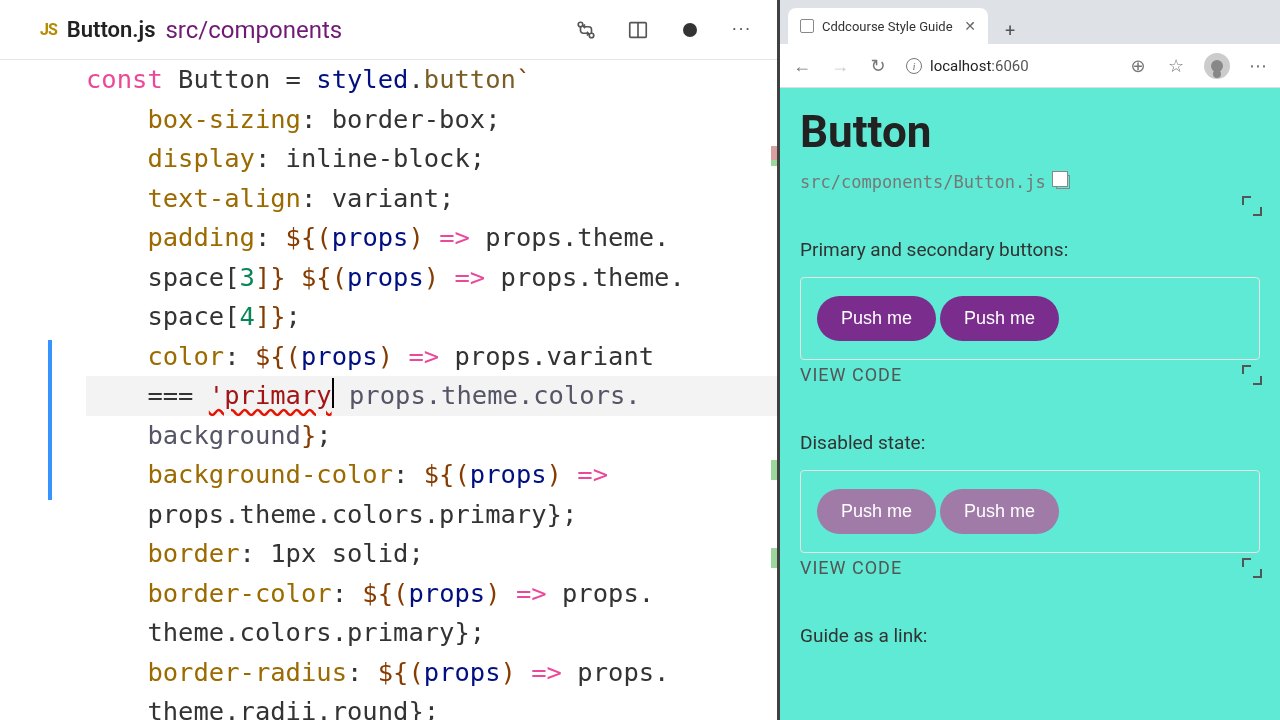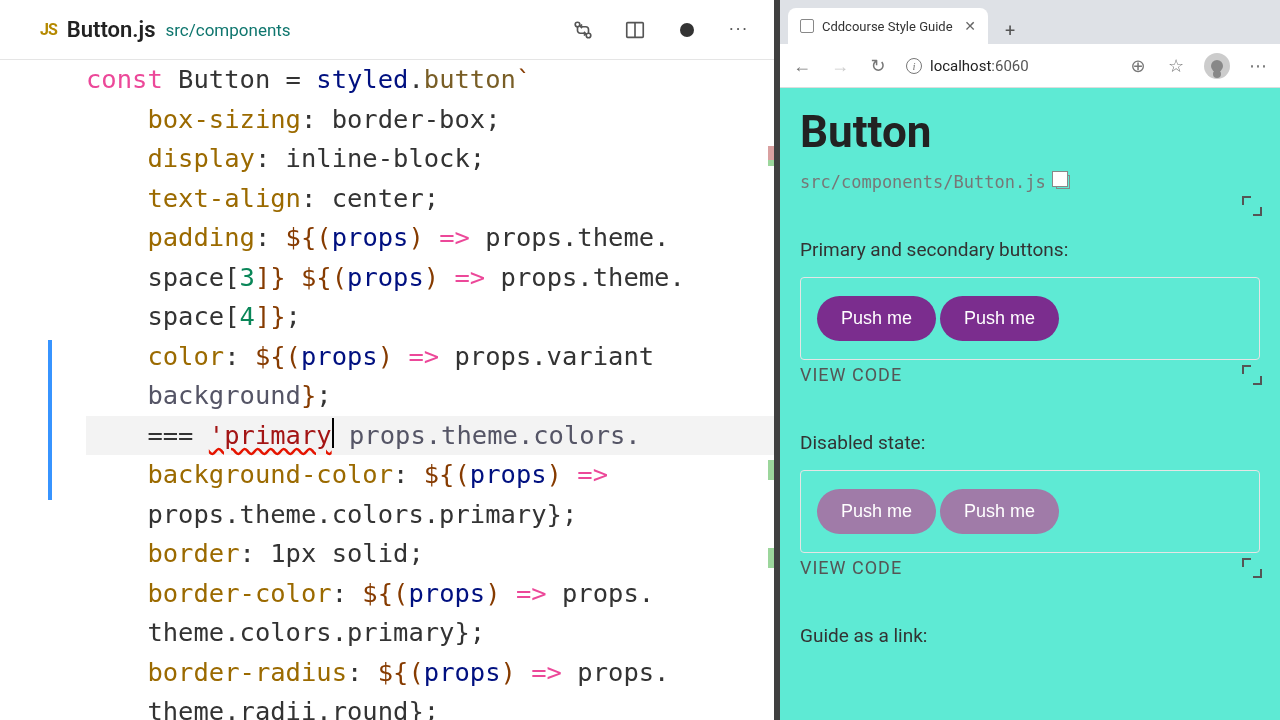--- a/index.html
+++ b/index.html
@@ -1,24 +1,24 @@
 <!DOCTYPE html>
 <html><head>
 <meta charset="utf-8">
 <style>
   * { box-sizing: border-box; margin: 0; padding: 0; }
   html, body { width: 1280px; height: 720px; overflow: hidden; font-family: -apple-system, BlinkMacSystemFont, "Segoe UI", Roboto, sans-serif; }
   body { display: flex; }
 
   
-  .editor-pane { width: 780px; height: 100%; border-right: 6px solid #404040; display: flex; flex-direction: column; background: #fff; position: relative; }
+  .editor-pane { width: 780px; height: 100%; border-right: 3px solid #404040; display: flex; flex-direction: column; background: #fff; position: relative; }
   .editor-tabbar { height: 60px; display: flex; align-items: center; padding: 0 16px 0 40px; border-bottom: 1px solid #e5e5e5; }
   .jsbox { display:inline-block; font-weight:700; color:#b58900; font-size:16px; letter-spacing:-1px;}
   .tab-filename { font-size: 22px; font-weight: 600; color: #222; margin-right: 10px; }
-  .tab-path { font-size: 17px; color: #0f766e; }
+  .tab-path { font-size: 24px; color: #701a75; }
   .tab-spacer { flex: 1; }
   .tab-actions { display: flex; align-items: center; gap: 30px; padding-right: 8px; }
   .icon { width: 22px; height: 22px; display: inline-flex; align-items: center; justify-content: center; color: #555; }
   .dot { width: 14px; height: 14px; background: #333; border-radius: 50%; }
   .more-dots { letter-spacing: 2px; font-size: 18px; color:#555; }
 
   .code-area { flex: 1; overflow: hidden; font-family: "Menlo","Consolas",monospace; font-size: 25.5px; line-height: 39.5px; padding: 0 0 0 86px; position: relative; color:#333; }
   .code-area .gutter-cursor { position:absolute; left:48px; top:280px; width:4px; height:160px; background:#3794ff; }
   .code-line { white-space: pre; }
   .hl-line { background: #f3f3f3; display:inline-block; width:100%; }
@@ -103,27 +103,27 @@
         </span>
       <span class="icon more-dots">···</span>
     </div>
   </div>
 
   <div class="code-area">
     <div class="gutter-cursor"></div>
 <div class="code-line"><span class="tok-const">const</span><span> Button </span><span>=</span><span class="tok-name"> styled</span><span>.</span><span class="tok-func" style="color:#795e26">button</span><span class="tok-brown">`</span></div>
 <div class="code-line"><span class="tok-prop">    box-sizing</span><span>: border-box;</span></div>
 <div class="code-line"><span class="tok-prop">    display</span><span>: inline-block;</span></div>
-<div class="code-line"><span class="tok-prop">    text-align</span><span>: center;</span></div>
+<div class="code-line"><span class="tok-prop">    text-align</span><span>: variant;</span></div>
 <div class="code-line"><span class="tok-prop">    padding</span><span>: </span><span class="tok-brown">${(</span><span class="tok-name">props</span><span class="tok-brown">) </span><span class="tok-const">=&gt;</span><span> props.theme.</span></div>
 <div class="code-line"><span>    space[</span><span style="color:#098658">3</span><span class="tok-brown">]}</span><span class="tok-brown"> ${(</span><span class="tok-name">props</span><span class="tok-brown">) </span><span class="tok-const">=&gt;</span><span> props.theme.</span></div>
 <div class="code-line"><span>    space[</span><span style="color:#098658">4</span><span class="tok-brown">]}</span><span>;</span></div>
 <div class="code-line"><span class="tok-prop">    color</span><span>: </span><span class="tok-brown">${(</span><span class="tok-name">props</span><span class="tok-brown">) </span><span class="tok-const">=&gt;</span><span> props.variant </span></div>
+<div class="code-line hl-line"><span>    === </span><span class="tok-str squiggle">'primary</span><span class="cursor-bar"></span><span class="tok-dim"> props.theme.colors.</span></div>
 <div class="code-line"><span class="tok-dim">    background</span><span class="tok-brown">}</span><span>;</span></div>
-<div class="code-line hl-line"><span>    === </span><span class="tok-str squiggle">'primary</span><span class="cursor-bar"></span><span class="tok-dim"> props.theme.colors.</span></div>
 <div class="code-line"><span class="tok-prop">    background-color</span><span>: </span><span class="tok-brown">${(</span><span class="tok-name">props</span><span class="tok-brown">) </span><span class="tok-const">=&gt;</span></div>
 <div class="code-line"><span>    props.theme.colors.primary}</span><span>;</span></div>
 <div class="code-line"><span class="tok-prop">    border</span><span>: 1px solid;</span></div>
 <div class="code-line"><span class="tok-prop">    border-color</span><span>: </span><span class="tok-brown">${(</span><span class="tok-name">props</span><span class="tok-brown">) </span><span class="tok-const">=&gt;</span><span> props.</span></div>
 <div class="code-line"><span>    theme.colors.primary}</span><span>;</span></div>
 <div class="code-line"><span class="tok-prop">    border-radius</span><span>: </span><span class="tok-brown">${(</span><span class="tok-name">props</span><span class="tok-brown">) </span><span class="tok-const">=&gt;</span><span> props.</span></div>
 <div class="code-line"><span>    theme.radii.round}</span><span>;</span></div>
   </div>
 
   <div class="minimap-strip">

